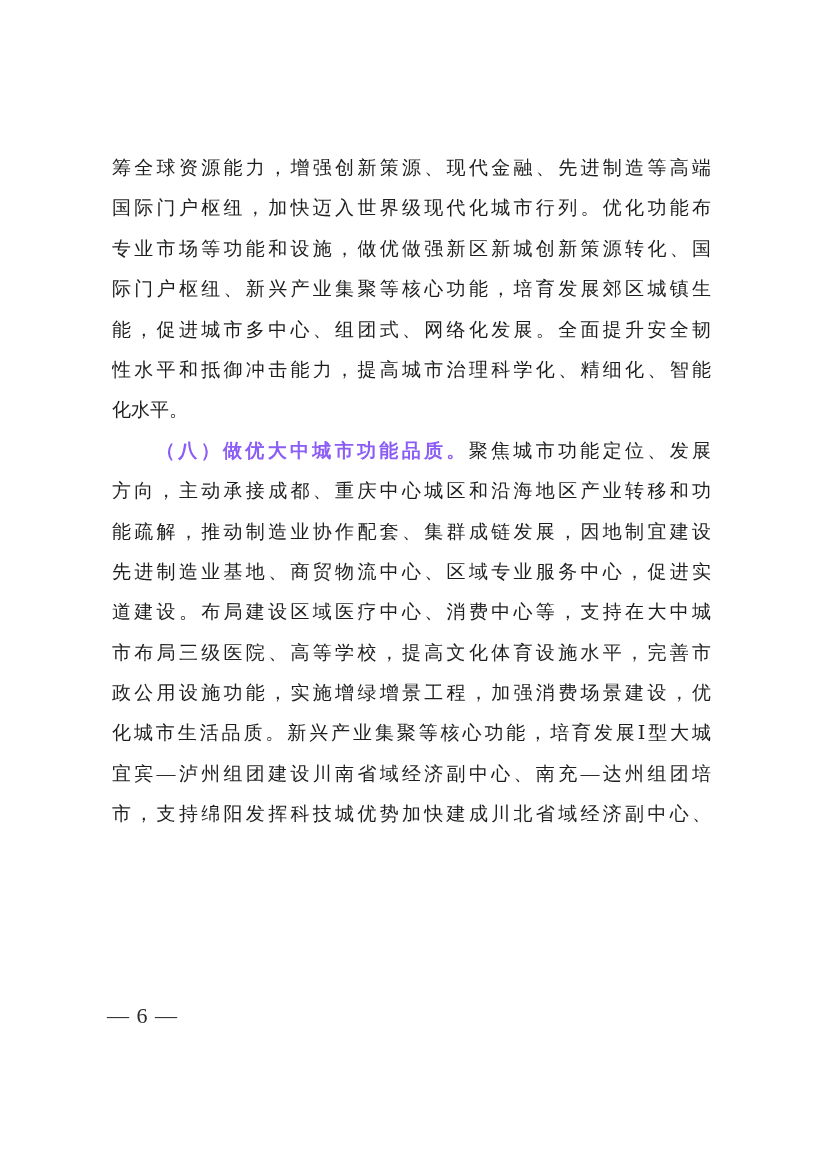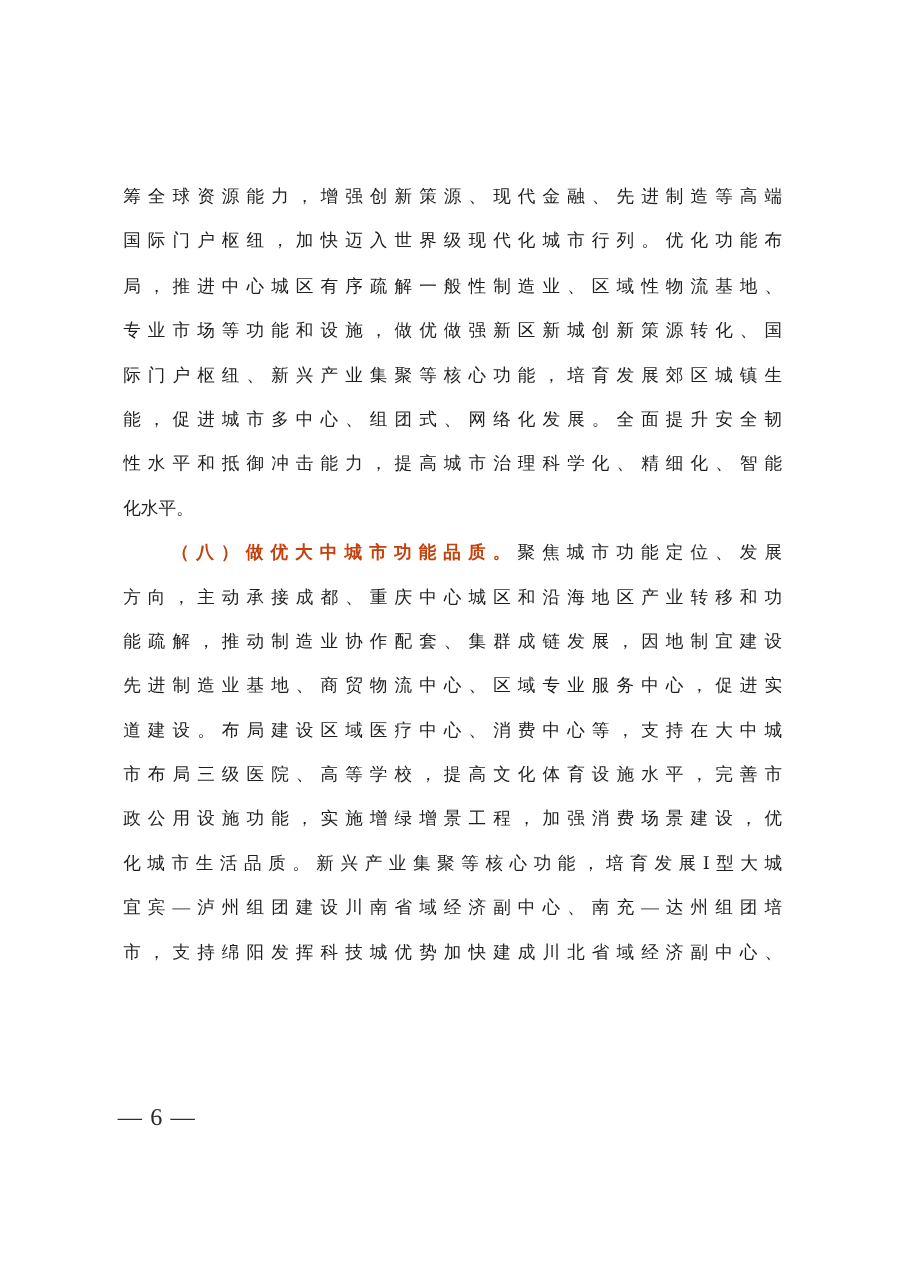--- a/index.html
+++ b/index.html
@@ -12,63 +12,62 @@
     width: 826px;
     height: 1169px;
     background: #ffffff;
     overflow: hidden;
     font-family: "Liberation Serif", "DejaVu Serif", serif;
     color: #1e1e1e;
   }
   .body-text {
     position: absolute;
     left: 112px;
-    top: 160px;
+    top: 148px;
     width: 599px;
-    font-size: 16px;
+    font-size: 19px;
   }
   .line {
     height: 40.4px;
     line-height: 40.4px;
     overflow: hidden;
     text-align: justify;
     text-align-last: justify;
     text-justify: distribute;
   }
   .line.para-end {
     text-align-last: left;
   }
   .line.indent-first {
     text-indent: 44px;
   }
   .section-heading-bold {
     font-weight: 700;
     font-family: "Liberation Sans", "DejaVu Sans", sans-serif;
-    color: #c2410c;
+    color: #8b5cf6;
   }
   .page-footer {
     position: absolute;
     left: 107px;
     top: 1001px;
     height: 30px;
     line-height: 30px;
     font-size: 22px;
     letter-spacing: 1px;
     color: #2a2a2a;
   }
 </style>
 </head>
 <body>
 
 <div class="page">
   <main class="body-text">
 
     <div class="line">筹全球资源能力，增强创新策源、现代金融、先进制造等高端</div>
     <div class="line">国际门户枢纽，加快迈入世界级现代化城市行列。优化功能布</div>
-    <div class="line">局，推进中心城区有序疏解一般性制造业、区域性物流基地、</div>
     <div class="line">专业市场等功能和设施，做优做强新区新城创新策源转化、国</div>
     <div class="line">际门户枢纽、新兴产业集聚等核心功能，培育发展郊区城镇生</div>
     <div class="line">能，促进城市多中心、组团式、网络化发展。全面提升安全韧</div>
     <div class="line">性水平和抵御冲击能力，提高城市治理科学化、精细化、智能</div>
     <div class="line para-end">化水平。</div>
 
     <div class="line indent-first">
       <span class="section-heading-bold">（八）做优大中城市功能品质。</span><span>聚焦城市功能定位、发展</span>
     </div>
     <div class="line">方向，主动承接成都、重庆中心城区和沿海地区产业转移和功</div>

